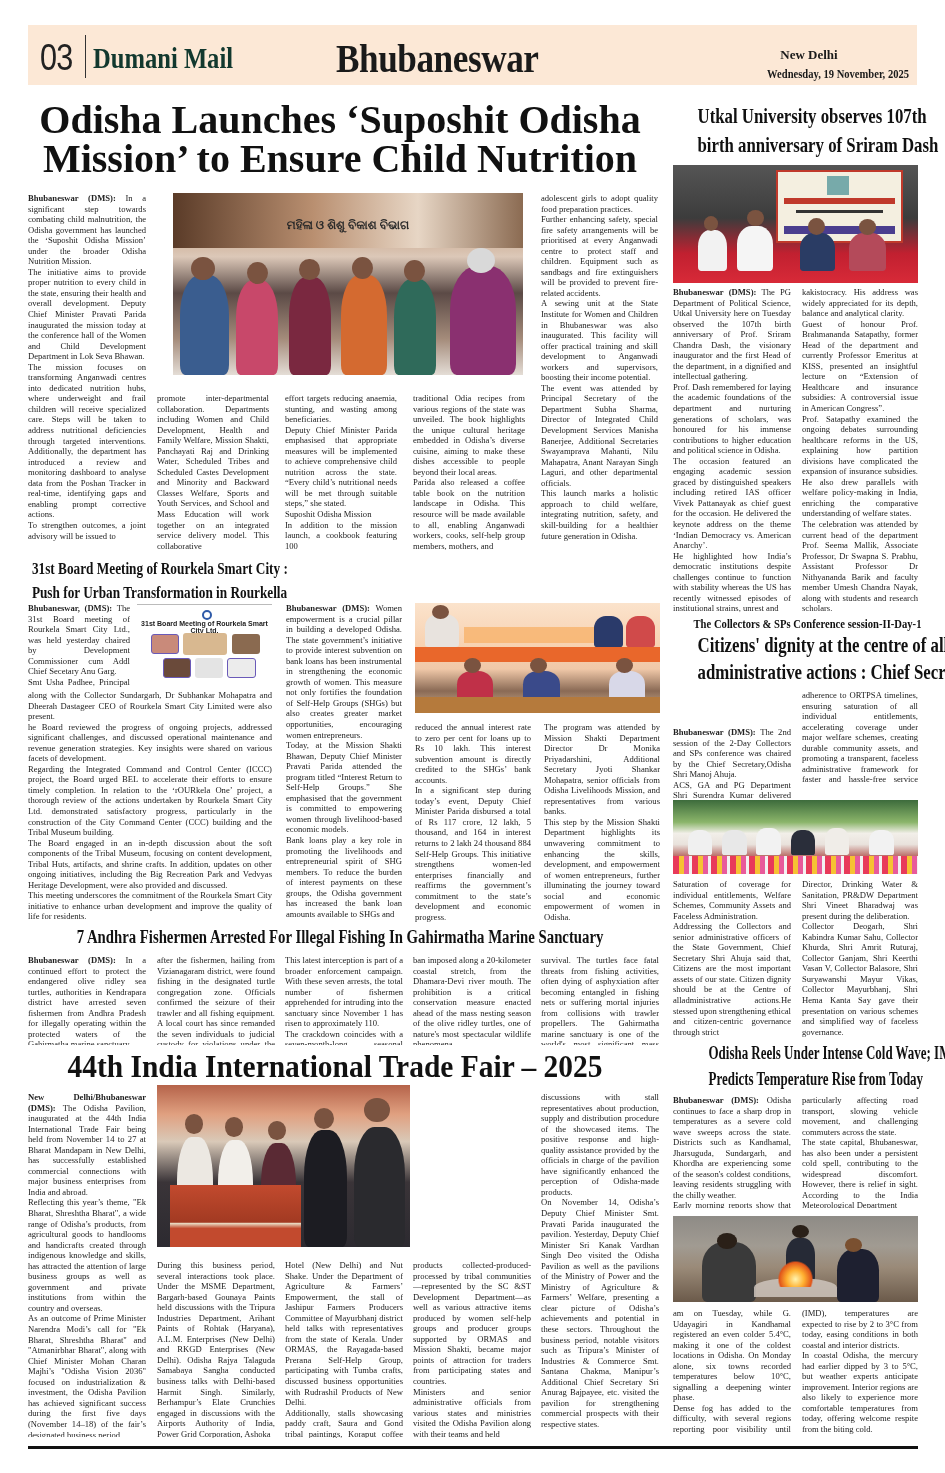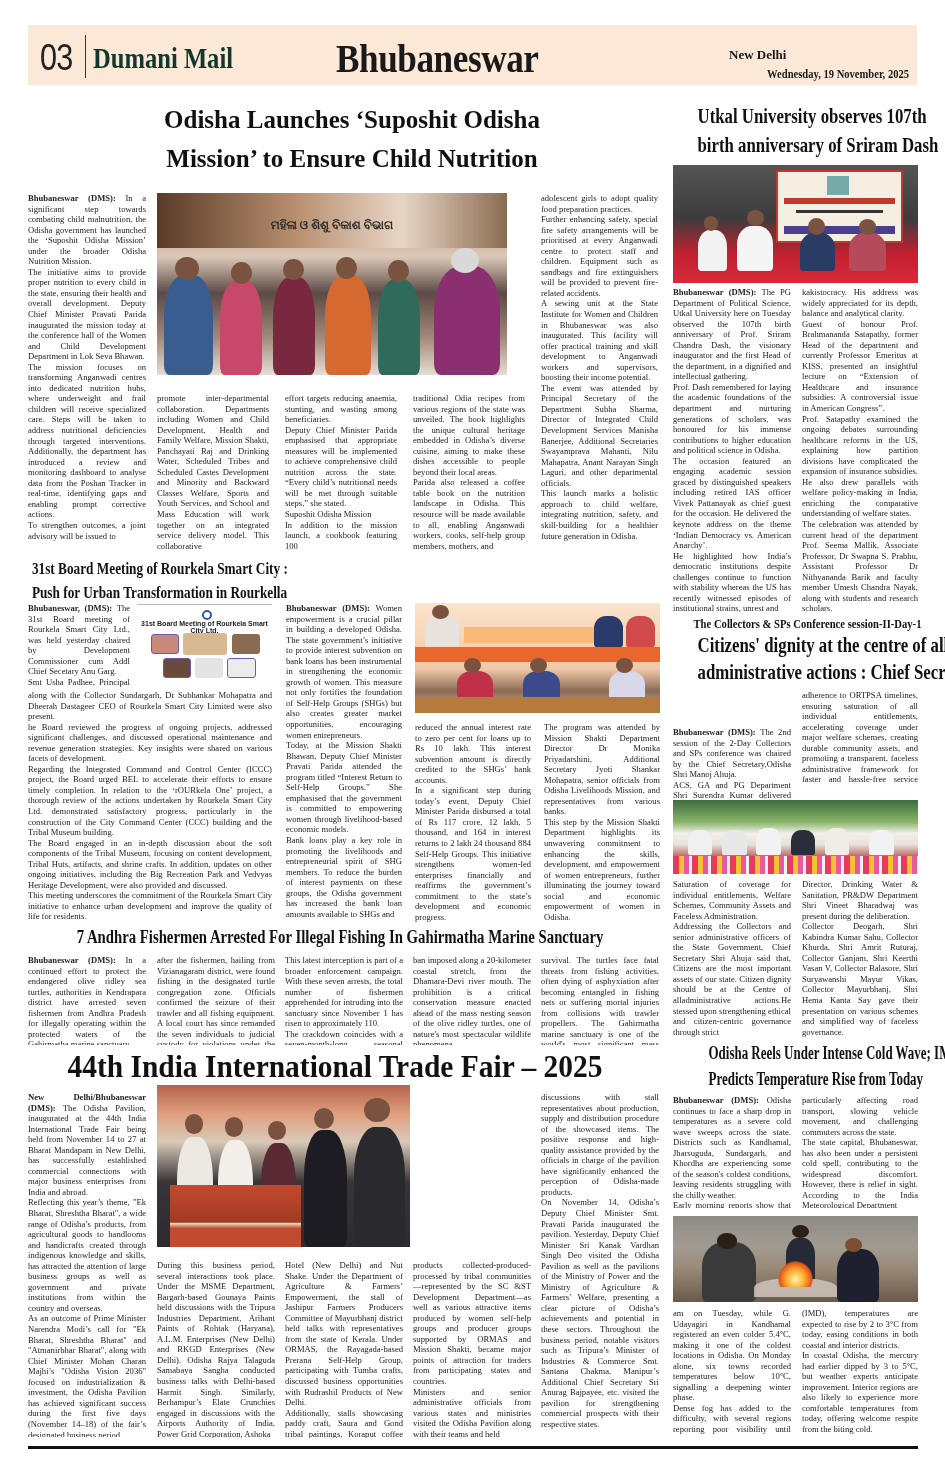--- a/index.html
+++ b/index.html
@@ -4,33 +4,33 @@
 <style>
   * { box-sizing: border-box; margin: 0; padding: 0; }
   html, body { width: 945px; height: 1473px; background: #ffffff; overflow: hidden; }
   body { position: relative; font-family: "Liberation Serif", serif; color: #1a1a1a; }
 
   .masthead { position: absolute; left: 28px; top: 25px; width: 889px; height: 60px; background: #fce8d6; }
   .mh-page { position: absolute; left: 12px; top: 12px; font-size: 36px; font-weight: 300; color: #222; font-family: "Liberation Sans Narrow", "Liberation Sans", sans-serif; letter-spacing: -1px; transform: scaleX(0.85); transform-origin: left; }
   .mh-divider { position: absolute; left: 57px; top: 10px; width: 1px; height: 43px; background: #333; }
   .mh-brand { position: absolute; left: 65px; top: 16px; font-size: 30px; font-weight: bold; color: #12382e; transform: scaleX(0.82); transform-origin: left; white-space: nowrap; }
   .mh-city { position: absolute; left: 308px; top: 10px; font-size: 40px; font-weight: bold; color: #1a1a1a; transform: scaleX(0.88); transform-origin: left; white-space: nowrap; letter-spacing: -0.5px; }
-  .mh-loc { position: absolute; right: 28px; top: 22px; font-size: 13px; font-weight: bold; width: 160px; }
+  .mh-loc { position: absolute; right: 28px; top: 22px; font-size: 13px; font-weight: bold; text-align: center; width: 160px; }
   .mh-date { position: absolute; right: 8px; top: 42px; font-size: 12px; font-weight: bold; text-align: right; width: 200px; transform: scaleX(0.88); transform-origin: right; white-space: nowrap; }
 
   .headline { position: absolute; font-weight: bold; text-align: center; line-height: 1.1; color: #111; white-space: nowrap; }
 
   .col { position: absolute; font-size: 8.6px; line-height: 10.55px; text-align: justify; hyphens: auto; overflow: hidden; color: #222; }
   .col b { font-weight: bold; }
 
   .photo { position: absolute; overflow: hidden; }
   .rule { position: absolute; background: #111; }
 
   
-  .ph-nutri { background: linear-gradient(180deg,#6a4a35 0%,#c8a58a 20%,#dcc8b8 35%,#5b4a46 55%,#a48b7a 80%,#e4ddd6 100%); }
+  .ph-nutri { background: linear-gradient(180deg,#6a4a35 0%,#c8a58a 20%,#dcc8b8 35%,#5b4a46 55%,#a48b7a 80%,#e4ddd6 100%); margin-left: 16px; }
   .ph-nutri .wall { position:absolute; left:0; top:0; width:100%; height:30%; background: linear-gradient(90deg,#5a3b28,#b98f70 40%,#e7d6c5 70%,#8b6b52); }
   .ph-nutri .sign { position:absolute; left:22%; top:12%; width:56%; height:12%; color:#2a2a2a; font-size:12px; font-weight:bold; text-align:center; line-height:20px; }
   .person { position:absolute; border-radius: 40% 40% 10% 10%; }
   .head { position:absolute; border-radius:50%; background:#7a5340; }
 
   .ph-utkal { background: linear-gradient(180deg,#555 0%,#3c3c3c 45%,#c12030 75%,#d82a38 100%); }
   .ph-utkal .banner { position:absolute; left:42%; top:4%; width:52%; height:62%; background:#f4efe0; border:2px solid #c0392b; }
   .ph-utkal .banner .t1 { position:absolute; left:5%; top:38%; width:90%; height:9%; background:#c0392b; }
   .ph-utkal .banner .t2 { position:absolute; left:15%; top:55%; width:70%; height:4%; background:#333; }
   .ph-utkal .banner .t3 { position:absolute; left:5%; top:78%; width:90%; height:12%; background:#4b3e8f; }
@@ -61,21 +61,21 @@
 
 <div class="masthead">
   <div class="mh-page">03</div>
   <div class="mh-divider"></div>
   <div class="mh-brand">Dumani Mail</div>
   <div class="mh-city">Bhubaneswar</div>
   <div class="mh-loc">New Delhi</div>
   <div class="mh-date">Wednesday, 19 November, 2025</div>
 </div>
 
-<div class="headline" style="left:12px;top:100px;width:680px;font-size:25px;line-height:39px;">
+<div class="headline" style="left:0;top:100px;width:680px;font-size:40px;line-height:39px;">
   <div>Odisha Launches ‘Suposhit Odisha</div>
   <div>Mission’ to Ensure Child Nutrition</div>
 </div>
 <div class="photo ph-nutri" style="left:157px;top:193px;width:350px;height:182px;">
   <div class="wall"></div>
   <div class="sign">ମହିଳା ଓ ଶିଶୁ ବିକାଶ ବିଭାଗ</div>
   <div class="person" style="left:2%;top:45%;width:14%;height:55%;background:#3a5d8f;"></div>
   <div class="head" style="left:5%;top:35%;width:7%;height:13%;"></div>
   <div class="person" style="left:18%;top:48%;width:12%;height:52%;background:#c8486a;"></div>
   <div class="head" style="left:21%;top:38%;width:6%;height:12%;"></div>

